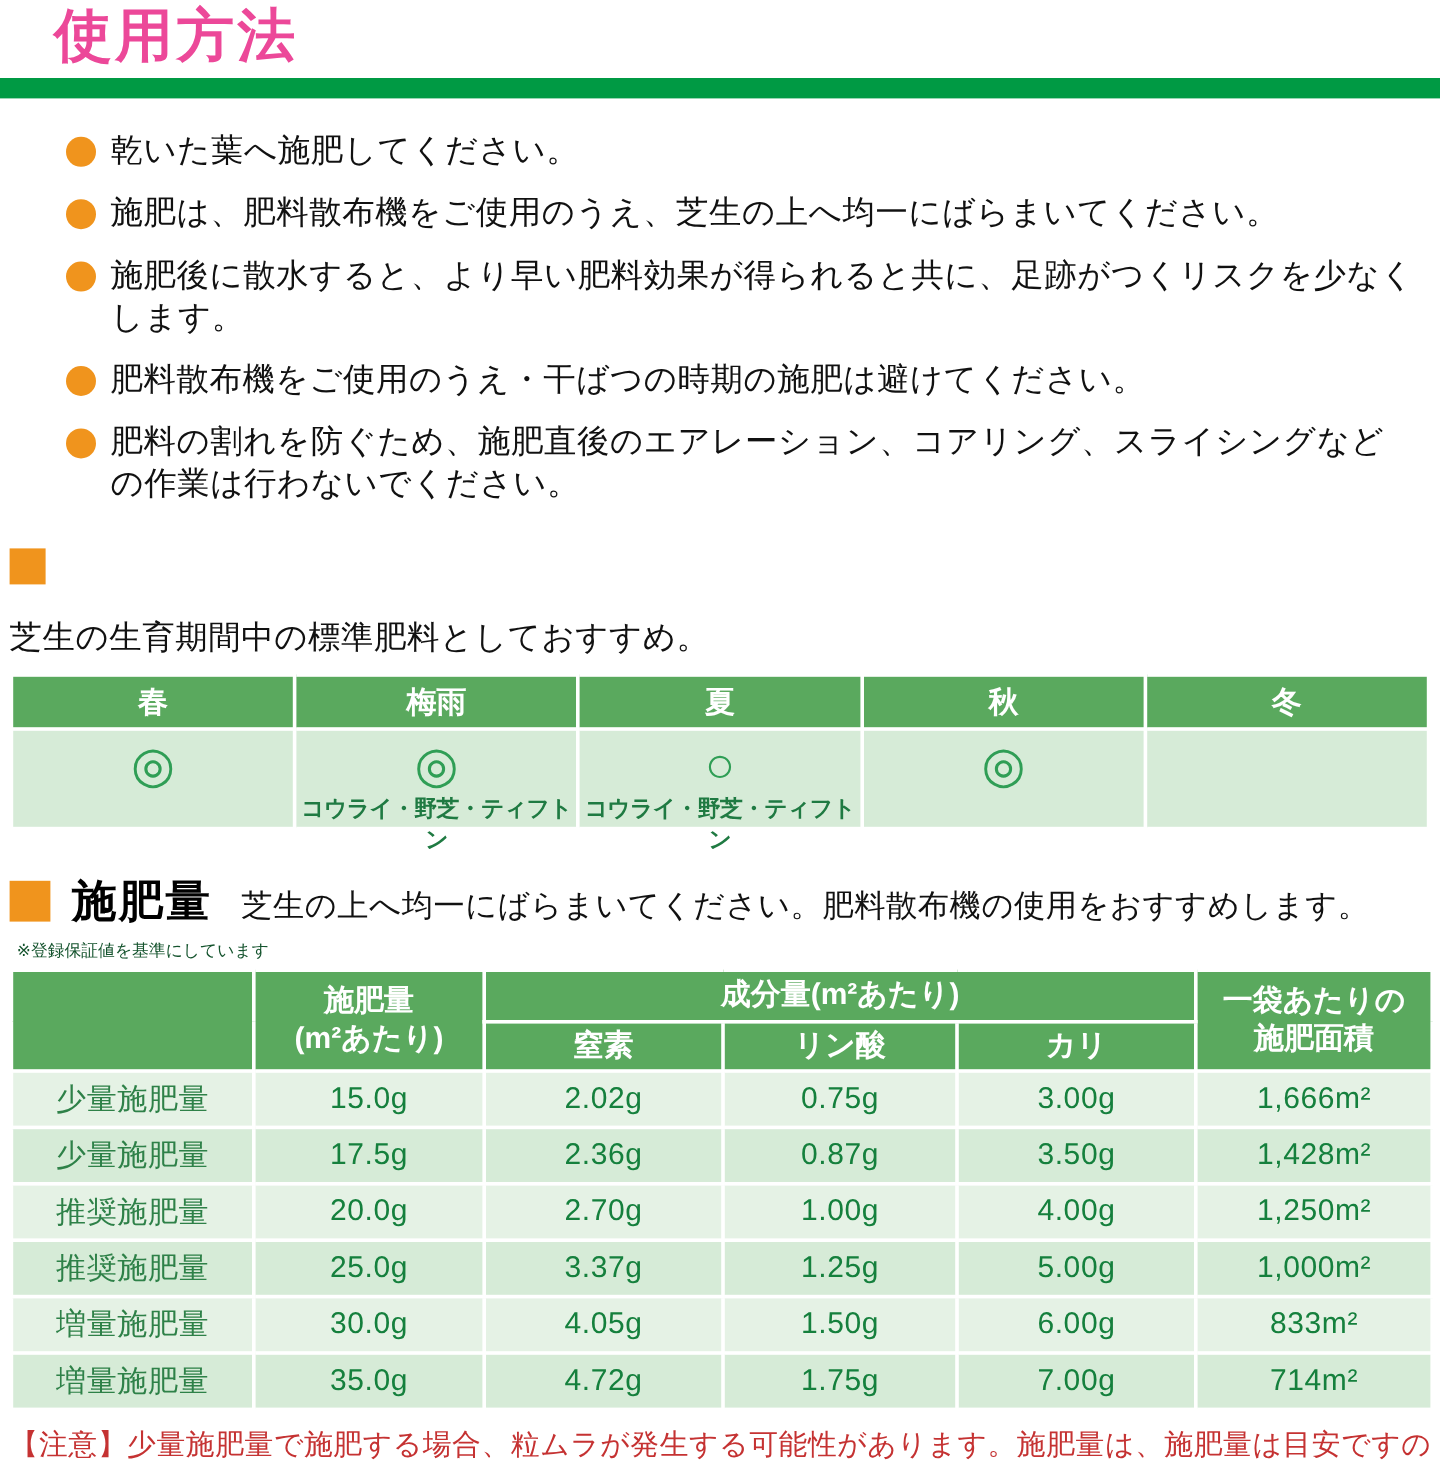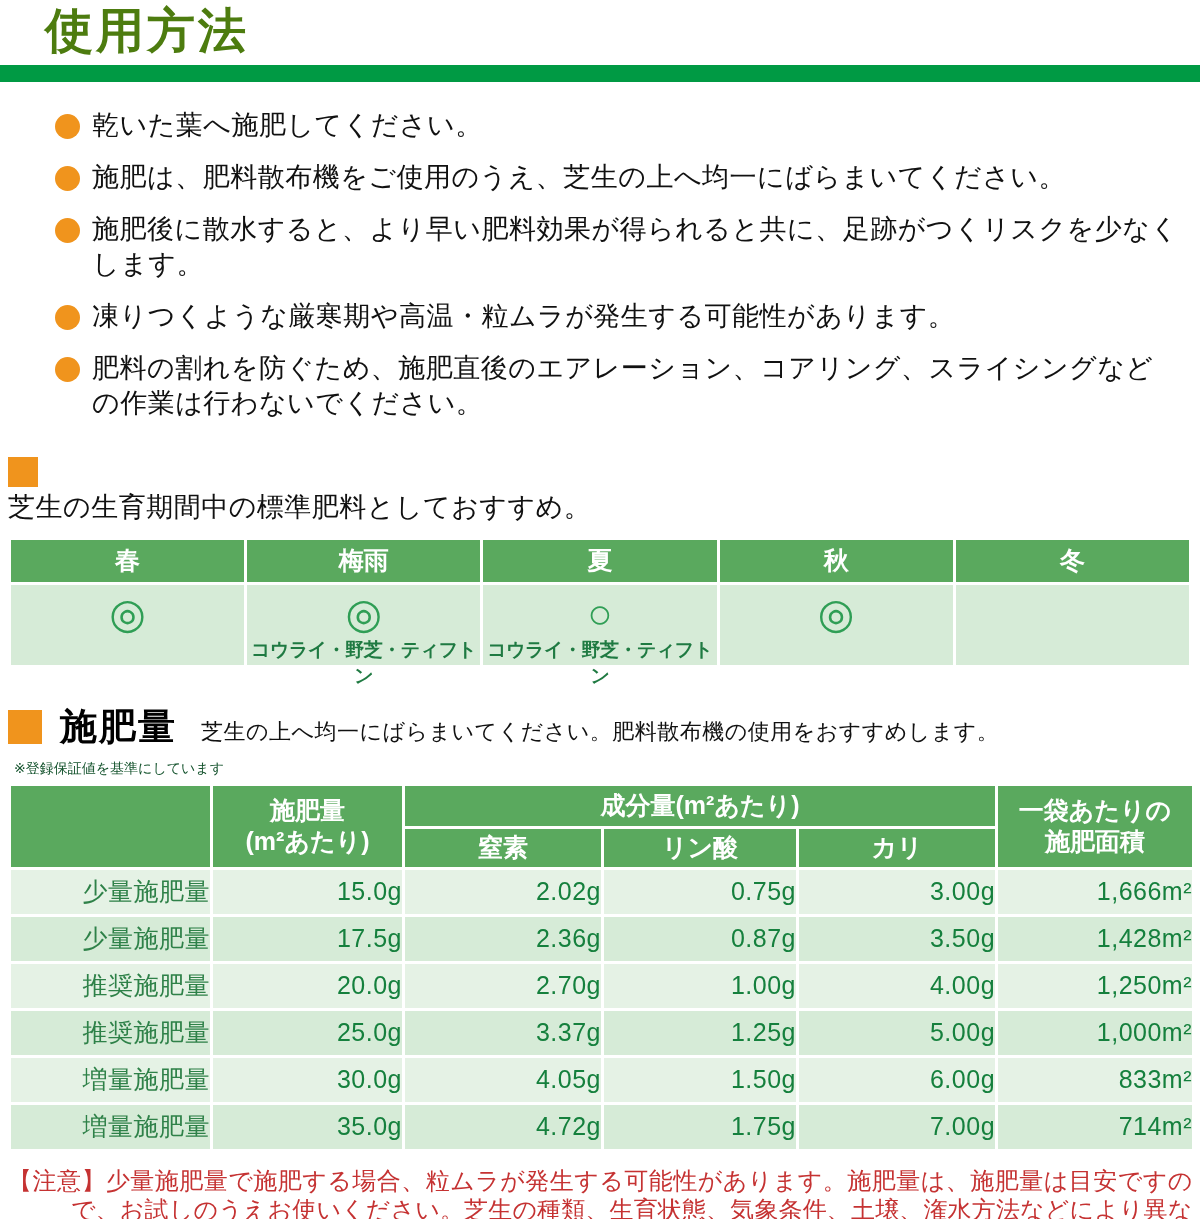--- a/index.html
+++ b/index.html
@@ -7,71 +7,71 @@
   body {
     width:1200px; height:1219px; overflow:hidden;
     font-family:"Liberation Sans","DejaVu Sans",sans-serif;
     color:#111;
   }
   .page { width:1200px; height:1219px; position:relative; }
 
   
   .title {
     margin:2px 0 0 45px;
-    font-size:48px; font-weight:900; letter-spacing:3px; color:#4d7c0f;
+    font-size:48px; font-weight:900; letter-spacing:3px; color:#ec4899;
     line-height:1.2;
   }
   .green-bar { margin-top:5px; width:1200px; height:17px; background:#009a44; }
 
   
   .bullets { list-style:none; margin:26px 20px 0 55px; }
   .bullets li { display:flex; align-items:flex-start; margin-bottom:17px; }
   .dot {
     flex:0 0 auto; width:25px; height:25px; border-radius:50%;
     background:#f0941d; margin:6px 12px 0 0;
   }
   .bullet-text { font-size:27px; line-height:35px; letter-spacing:0.5px; }
 
   
   .section-head { display:flex; align-items:center; margin:36px 0 0 8px; }
   .orange-sq { width:30px; height:30px; background:#f0941d; margin-right:9px; flex:0 0 auto; }
   .section-head h2 { font-size:32px; font-weight:bold; color:#000; letter-spacing:1px; }
-  .subtitle { margin:2px 0 12px 8px; font-size:27px; letter-spacing:0.5px; }
+  .subtitle { margin:26px 0 12px 8px; font-size:27px; letter-spacing:0.5px; }
 
   
   table { border-collapse:collapse; table-layout:fixed; }
   .season-table { margin:0 0 0 8px; width:1184px; }
   .season-table th {
     background:#5aa95e; color:#fff; font-size:25px; font-weight:bold;
     height:45px; border:3px solid #fff; text-align:center;
   }
   .season-table td {
     background:#d6ebd7; height:83px; border:3px solid #fff;
     text-align:center; vertical-align:top; padding-top:8px;
   }
   .sym { height:44px; font-size:42px; line-height:42px; color:#2f9e55; font-weight:normal; }
   .cell-note { height:26px; font-size:19px; font-weight:bold; color:#1f7a42; letter-spacing:-0.5px; }
 
   
   .section-head2 { display:flex; align-items:baseline; margin:34px 0 0 8px; }
   .orange-sq.big { width:34px; height:34px; align-self:center; }
   .section-head2 h2 { font-size:37px; font-weight:bold; color:#000; letter-spacing:2px; }
-  .section-desc { font-size:22px; margin-left:24px; letter-spacing:0.5px; }
+  .section-desc { font-size:26px; margin-left:24px; letter-spacing:0.5px; }
   .reg-note { margin:8px 0 5px 14px; font-size:14px; color:#14532d; }
 
   .amount-table { margin:0 0 0 8px; width:1184px; }
   .amount-table th {
     background:#5aa95e; color:#fff; font-size:25px; font-weight:bold;
     border:3px solid #fff; text-align:center; vertical-align:middle;
     line-height:31px;
   }
   .amount-table thead tr:first-child th { height:43px; }
   .amount-table thead tr:last-child th { height:41px; }
   .amount-table td {
-    height:47px; border:3px solid #fff; text-align:right; vertical-align:middle;
+    height:47px; border:3px solid #fff; text-align:center; vertical-align:middle;
     font-size:25px; letter-spacing:0.5px;
   }
   .r-odd td { background:#e5f2e5; }
   .r-even td { background:#d6ebd7; }
   .row-label { color:#2e8148; }
   .cell-val { color:#15803d; }
 
   
   .caution {
     margin:14px 8px 0 8px;
@@ -97,21 +97,21 @@
     <li>
       <span class="dot"></span>
       <span class="bullet-text">施肥は、肥料散布機をご使用のうえ、芝生の上へ均一にばらまいてください。</span>
     </li>
     <li>
       <span class="dot"></span>
       <span class="bullet-text">施肥後に散水すると、より早い肥料効果が得られると共に、足跡がつくリスクを少なくします。</span>
     </li>
     <li>
       <span class="dot"></span>
-      <span class="bullet-text">凍りつくような厳寒期や高温・粒ムラが発生する可能性があります。</span>
+      <span class="bullet-text">肥料散布機をご使用のうえ・干ばつの時期の施肥は避けてください。</span>
     </li>
     <li>
       <span class="dot"></span>
       <span class="bullet-text">肥料の割れを防ぐため、施肥直後のエアレーション、コアリング、スライシングなどの作業は行わないでください。</span>
     </li>
   </ul>
 
   <div class="section-head">
     <span class="orange-sq"></span>
   </div>

